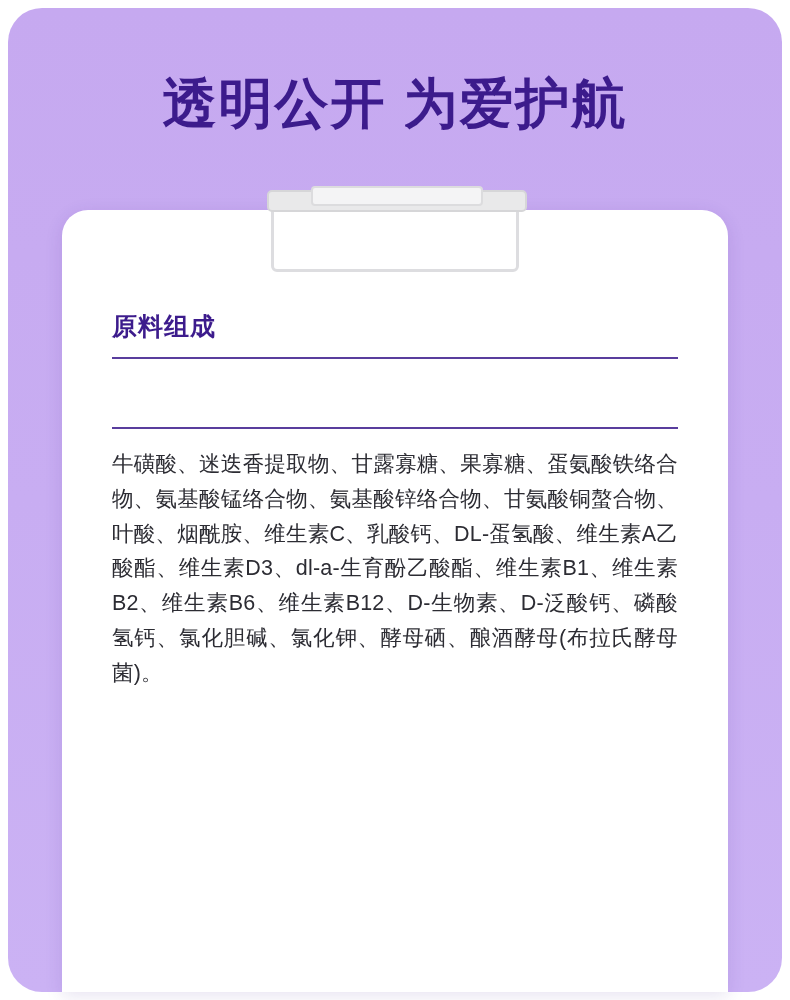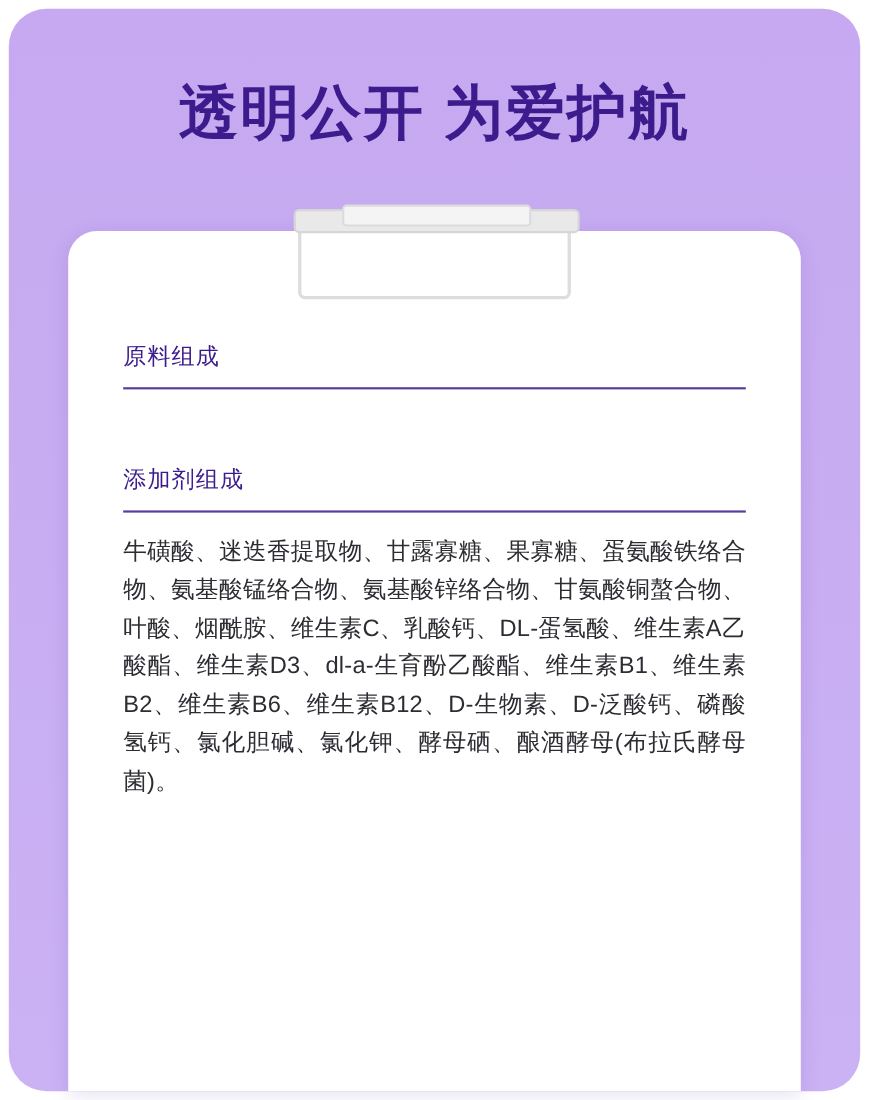--- a/index.html
+++ b/index.html
@@ -96,22 +96,22 @@
     box-sizing: border-box;
     z-index: 4;
   }
   .content {
     position: absolute;
     left: 112px;
     top: 310px;
     width: 566px;
   }
   .section-title {
-    font-size: 21px;
-    font-weight: normal;
+    font-size: 25px;
+    font-weight: bold;
     color: #3c1b8c;
     letter-spacing: 1px;
     margin: 0 0 14px 0;
   }
   .divider {
     width: 100%;
     height: 2px;
     background: #3c1b8c;
     opacity: 0.85;
     margin-bottom: 18px;
@@ -140,17 +140,16 @@
   <div class="clip-body"></div>
   <div class="clip-top"></div>
   <div class="clip-inner-top"></div>
 
   <div class="content">
     <h2 class="section-title">原料组成</h2>
     <div class="divider"></div>
 
     <div class="section-gap"></div>
 
-    <h2 class="section-title">添加剂组成</h2>
     <div class="divider"></div>
     <p class="body-text">牛磺酸、迷迭香提取物、甘露寡糖、果寡糖、蛋氨酸铁络合物、氨基酸锰络合物、氨基酸锌络合物、甘氨酸铜螯合物、叶酸、烟酰胺、维生素C、乳酸钙、DL-蛋氢酸、维生素A乙酸酯、维生素D3、dl-a-生育酚乙酸酯、维生素B1、维生素B2、维生素B6、维生素B12、D-生物素、D-泛酸钙、磷酸氢钙、氯化胆碱、氯化钾、酵母硒、酿酒酵母(布拉氏酵母菌)。</p>
   </div>
 </div>
 
 </body></html>

